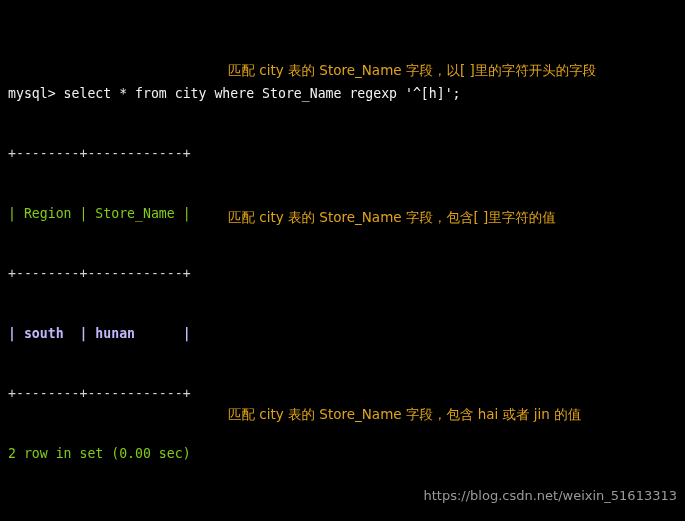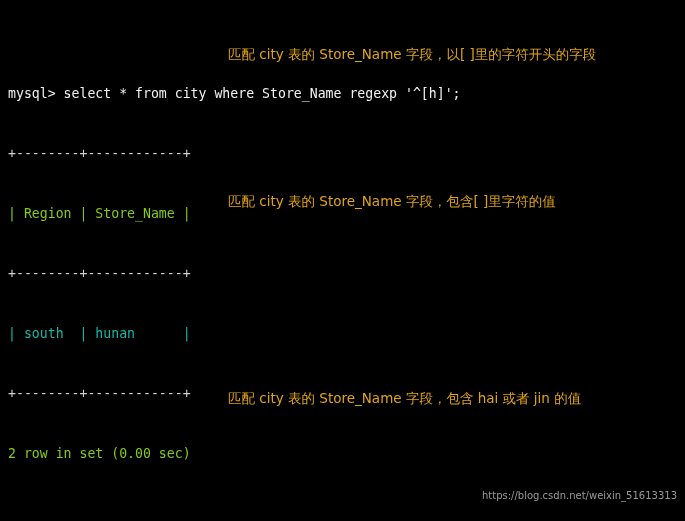--- a/index.html
+++ b/index.html
@@ -43,27 +43,27 @@
   .console .line {
     height: 20px;
     white-space: pre;
   }
   .console .blank {
     height: 20px;
   }
   .rule  { color: #cfcfd4; }
   .cmd   { color: #f2f2f2; }
   .res   { color: #84cc16; }
-  .row   { color: #14b8a6; }
+  .row   { color: #c4b5fd; font-weight: bold; }
 
   
   .annotations {
     position: absolute;
     left: 0;
-    top: 0;
+    top: 16px;
     width: 685px;
     height: 431px;
     pointer-events: none;
   }
   .annotation {
     position: absolute;
     left: 228px;
     font-family: "DejaVu Sans", "Liberation Sans", sans-serif;
     font-size: 13.5px;
     line-height: 20px;
@@ -73,21 +73,21 @@
   .annotation.a1 { top: 44px; }
   .annotation.a2 { top: 191px; }
   .annotation.a3 { top: 388px; }
 
   
   .watermark {
     position: absolute;
     right: 8px;
     bottom: 16px;
     font-family: "DejaVu Sans", "Liberation Sans", sans-serif;
-    font-size: 10px;
+    font-size: 13px;
     line-height: 18px;
     color: #9a9a9a;
     white-space: nowrap;
   }
 </style>
 </head>
 <body>
 
 <div id="terminal">
 

